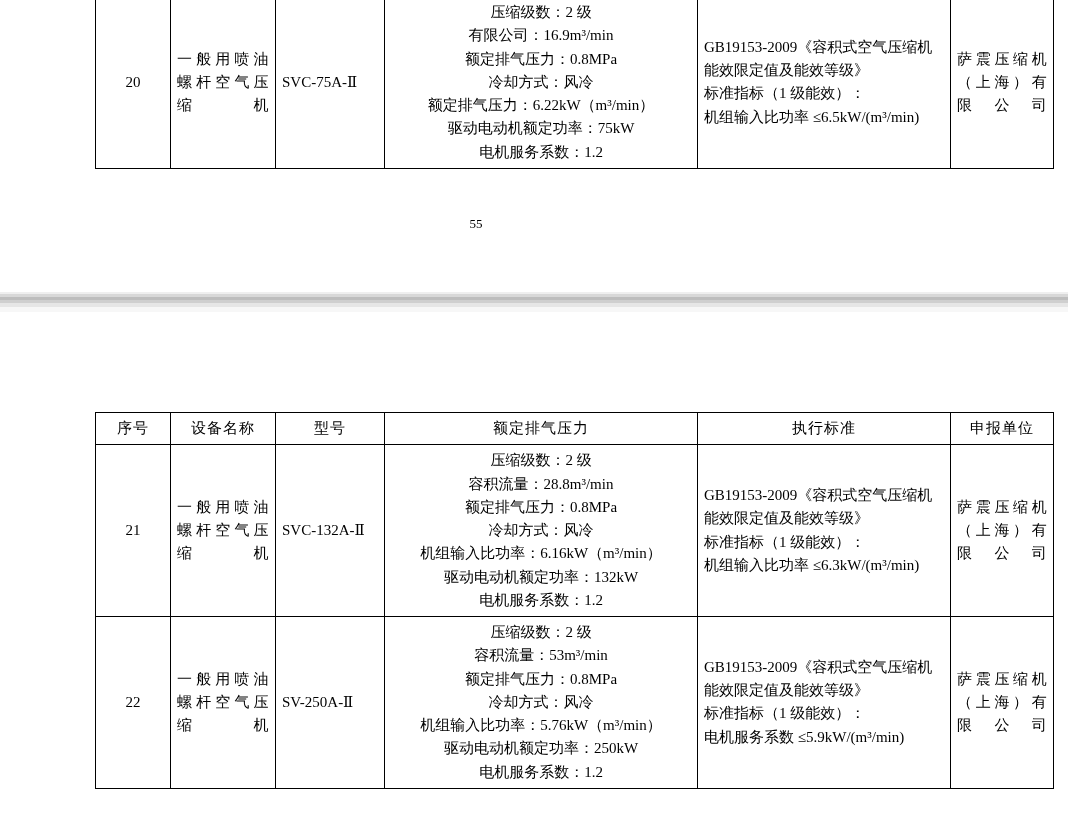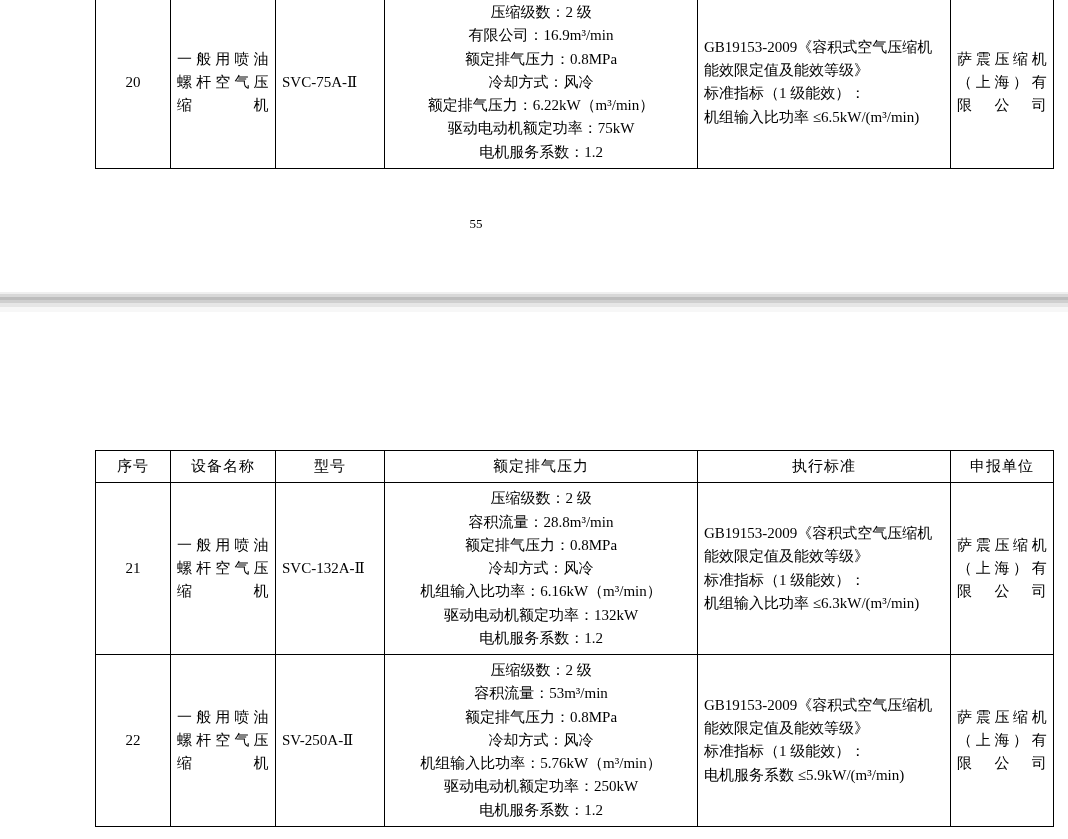--- a/index.html
+++ b/index.html
@@ -102,21 +102,20 @@
       #bdbdbd 7px, #bdbdbd 10px,
       #cfcfcf 10px, #cfcfcf 13px,
       #e6e6e6 13px, #e6e6e6 17px,
       #f7f7f7 17px, #f7f7f7 22px);
   }
 
   #bottom-table-wrap {
     position: absolute;
     left: 95px;
     top: 412px;
-    margin-top: 38px;
   }
 </style>
 </head>
 <body>
 
 <div class="page">
 
   <div id="top-table-wrap">
     <table class="doc-table">
       <tbody>

